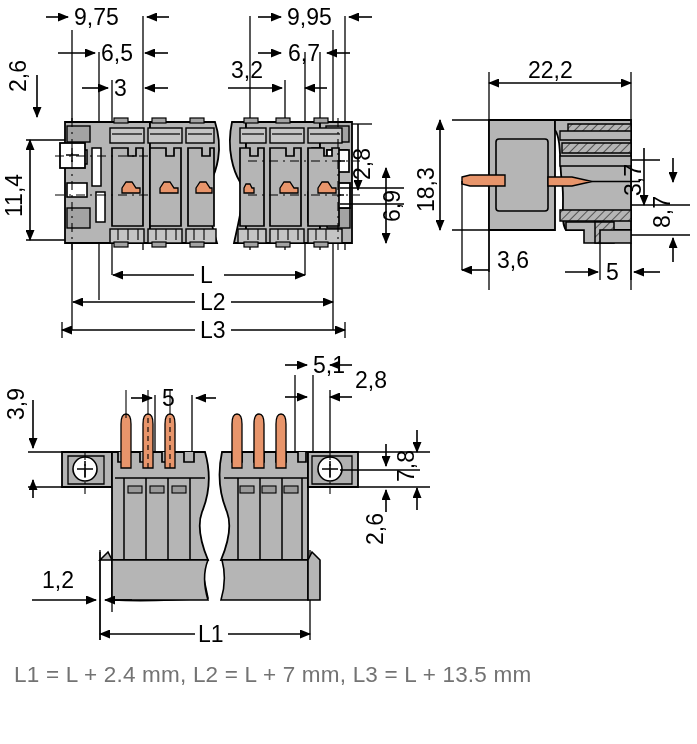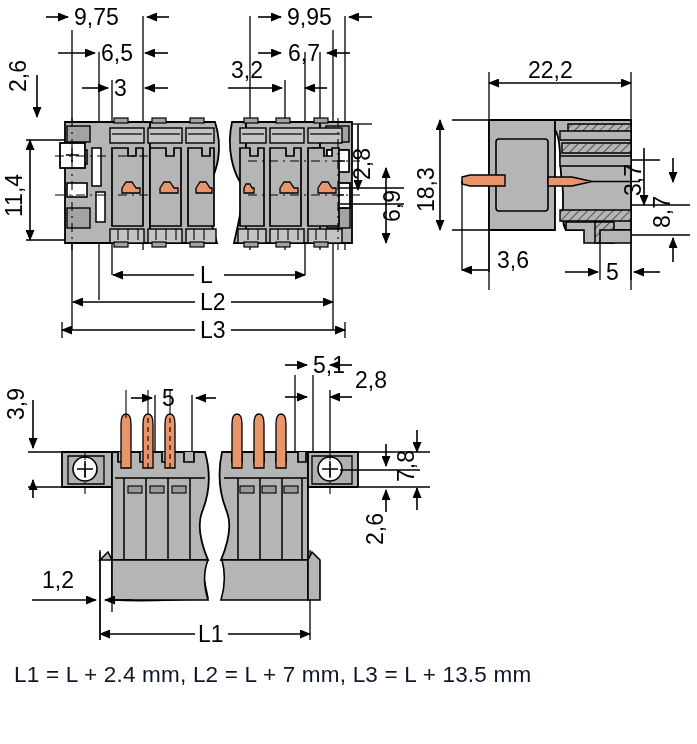--- a/index.html
+++ b/index.html
@@ -27,21 +27,21 @@
   .dimtext {
     font-family: "Liberation Sans", sans-serif;
     font-size: 23px;
     fill: #000000;
   }
   .caption {
     position: absolute;
     left: 14px;
     font-family: "Liberation Sans", sans-serif;
     font-size: 22.5px;
-    color: #0f172a;
+    color: #737373;
     white-space: nowrap;
     letter-spacing: 0.2px;
   }
   #caption-line-1 { top: 662px; }
   #caption-line-2 { top: 694px; }
 </style>
 </head>
 <body>
 
 <div id="sheet">

